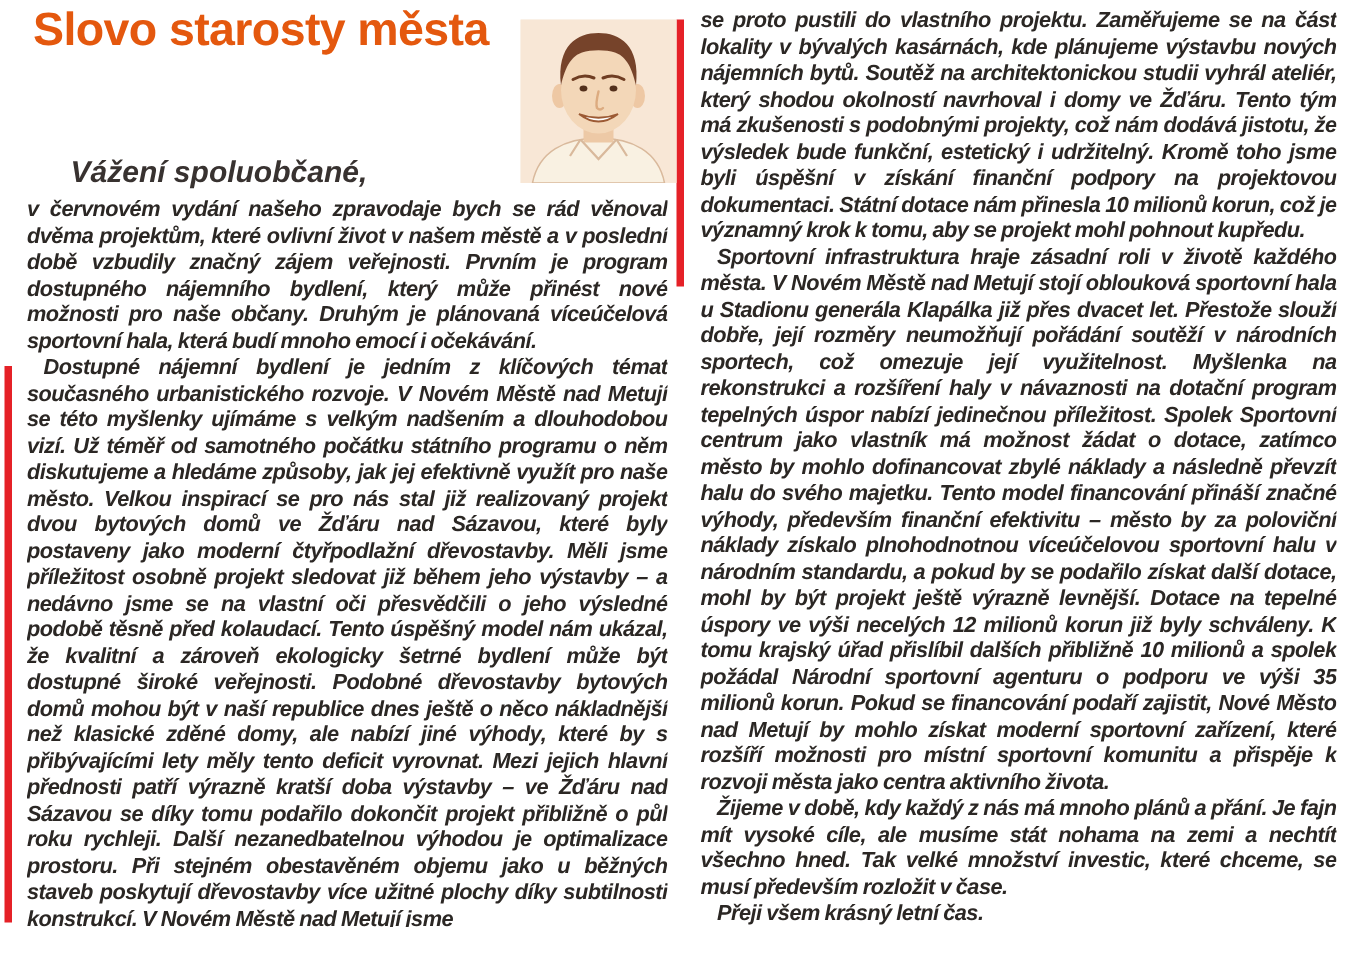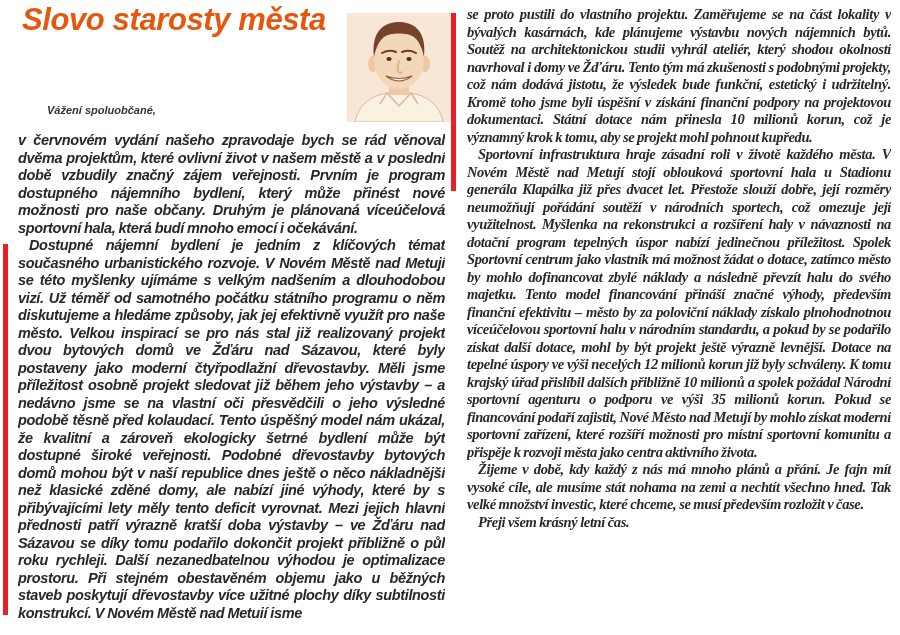--- a/index.html
+++ b/index.html
@@ -11,21 +11,20 @@
     overflow: hidden;
     font-family: "Liberation Sans", sans-serif;
   }
   .title {
     position: absolute;
     left: 22px;
     top: 2px;
     margin: 0;
     font-size: 31px;
     font-weight: bold;
-    font-style: italic;
     letter-spacing: -0.4px;
     color: var(--title-orange, #e4580e);
     white-space: nowrap;
   }
   .subtitle {
     position: absolute;
     left: 47px;
     top: 41px;
     margin: 0;
     font-size: 25px;
@@ -49,40 +48,40 @@
     width: 5px;
     background: var(--accent-red, #e52127);
   }
   .accent-bar.left  { left: 3px;   top: 244px; height: 371px; }
   .accent-bar.right { left: 451px; top: 13px;  height: 178px; }
   .salutation {
     position: absolute;
     left: 47px;
     top: 104px;
     margin: 0;
-    font-size: 11px;
+    font-size: 20px;
     font-weight: bold;
     font-style: italic;
     color: #383230;
     white-space: nowrap;
   }
   .col {
     position: absolute;
     overflow: hidden;
     font-style: italic;
     font-weight: 600;
     font-size: 14.5px;
     line-height: 17.5px;
     letter-spacing: -0.35px;
     word-spacing: -0.5px;
     color: var(--body-text, #2b2724);
     text-align: justify;
   }
   .col-left  { left: 18px;  top: 132px; width: 427px; height: 486px; font-style: italic; }
-  .col-right { left: 467px; top: 6px;   width: 424px; height: 612px; font-family: Liberation Serif, serif; }
+  .col-right { left: 467px; top: 6px;   width: 424px; height: 612px; }
   .par { margin: 0; hyphens: auto; }
   .par.indent { text-indent: 11px; }
   .closing-row {
     display: flex;
     justify-content: space-between;
     align-items: center;
   }
   .closing-row .farewell { padding-left: 11px; }
 </style>
 </head>

